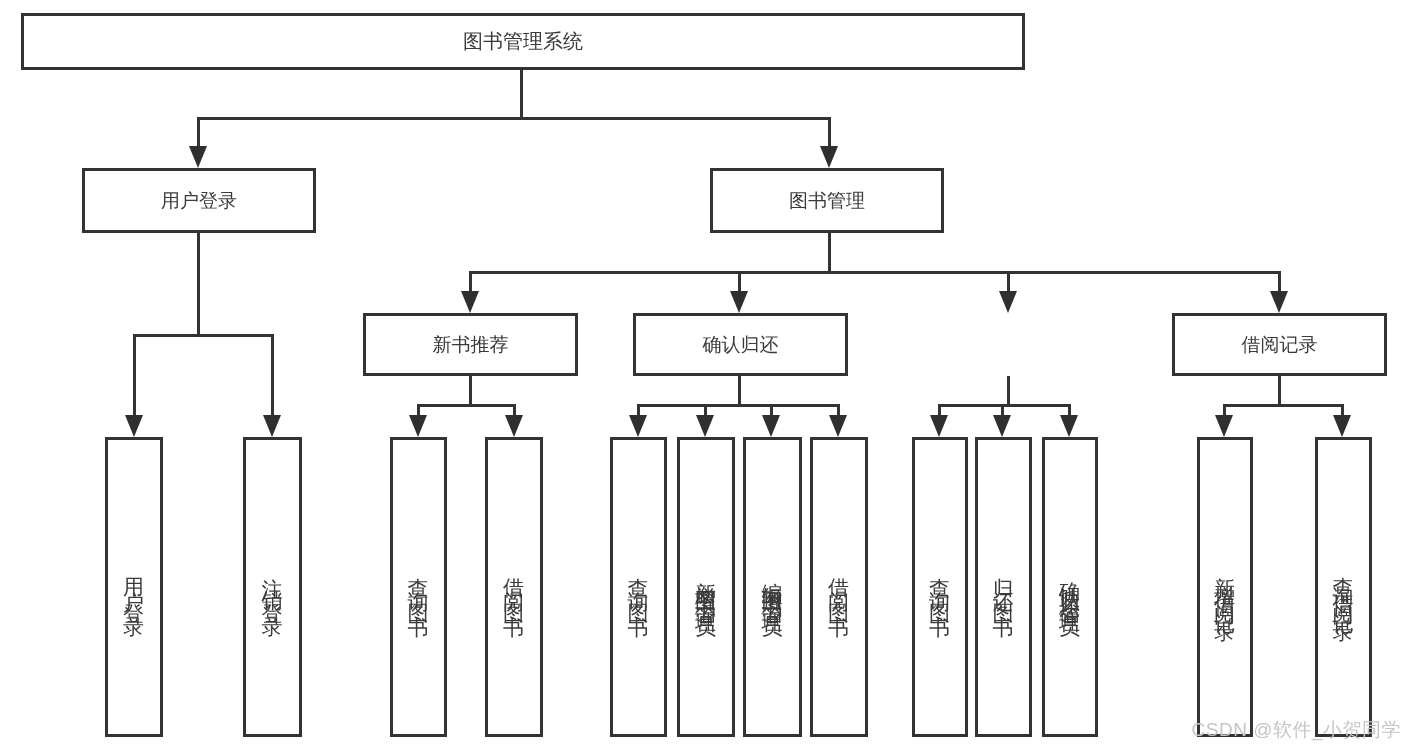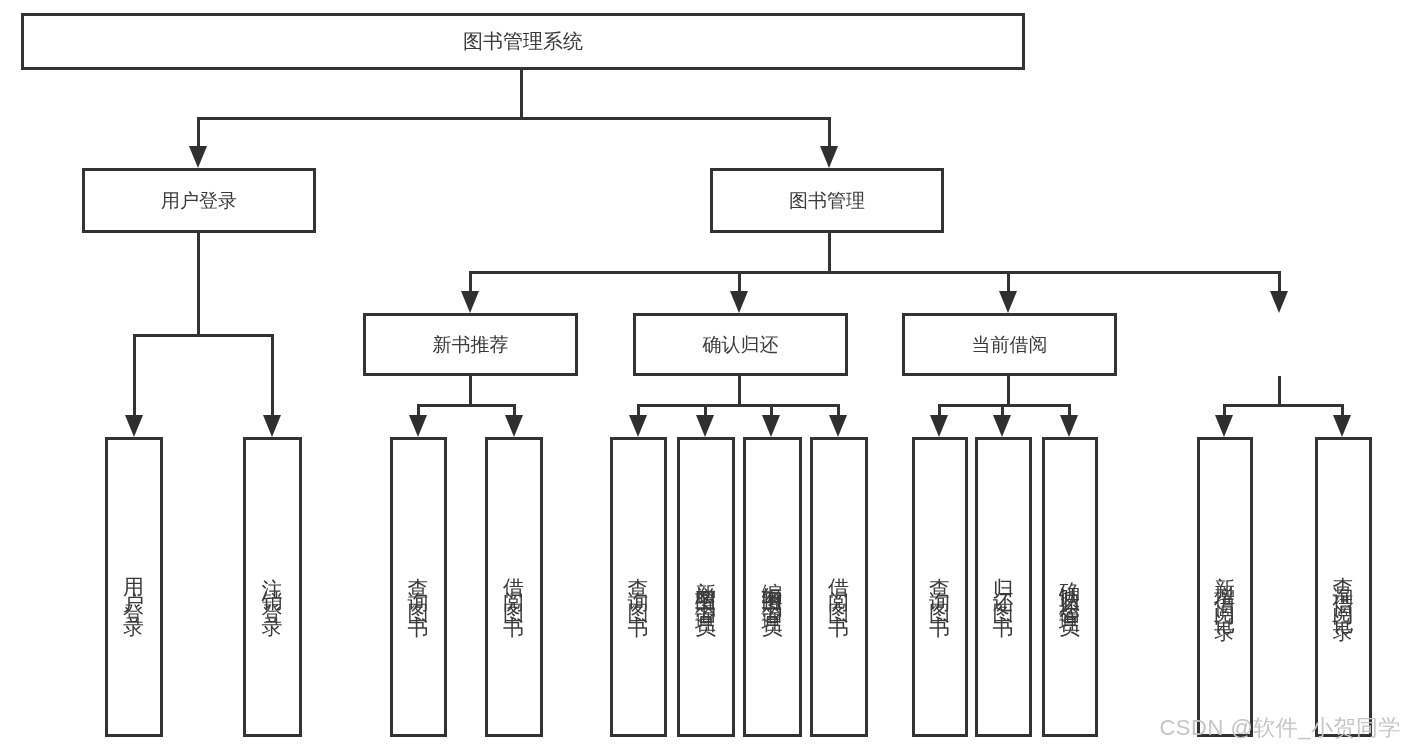--- a/index.html
+++ b/index.html
@@ -60,21 +60,21 @@
     width: 0; height: 0;
     border-left: 9px solid transparent;
     border-right: 9px solid transparent;
     border-top: 22px solid #2f2f2f;
   }
   
   .watermark {
     position: absolute;
     right: 4px;
     bottom: 4px;
-    font-size: 22px;
+    font-size: 19px;
     color: #c5c5c5;
     letter-spacing: 0.5px;
     z-index: 5;
   }
 </style>
 </head>
 <body>
 
 <div class="canvas">
 
@@ -88,22 +88,22 @@
   <div class="node lvl3" style="left:363px">
     <span>新书推荐</span>
   </div>
 
   <div class="node lvl2" style="left:710px">
     <span>图书管理</span>
   </div>
   <div class="node lvl3" style="left:633px">
     <span>确认归还</span>
   </div>
-  <div class="node lvl3" style="left:902px">
-    <span>当前借阅</span>
+  <div class="node lvl3" style="left:1172px">
+    <span>借阅记录</span>
   </div>
 
   <div class="leaf" style="left:105px;width:58px">
     <span class="vtext" style="letter-spacing: 13px;">用户登录</span>
   </div>
   <div class="leaf" style="left:243px;width:59px">
     <span class="vtext" style="letter-spacing: 13px;">注销登录</span>
   </div>
   <div class="leaf" style="left:390px;width:57px">
     <span class="vtext" style="letter-spacing: 13px;">查询图书</span>

